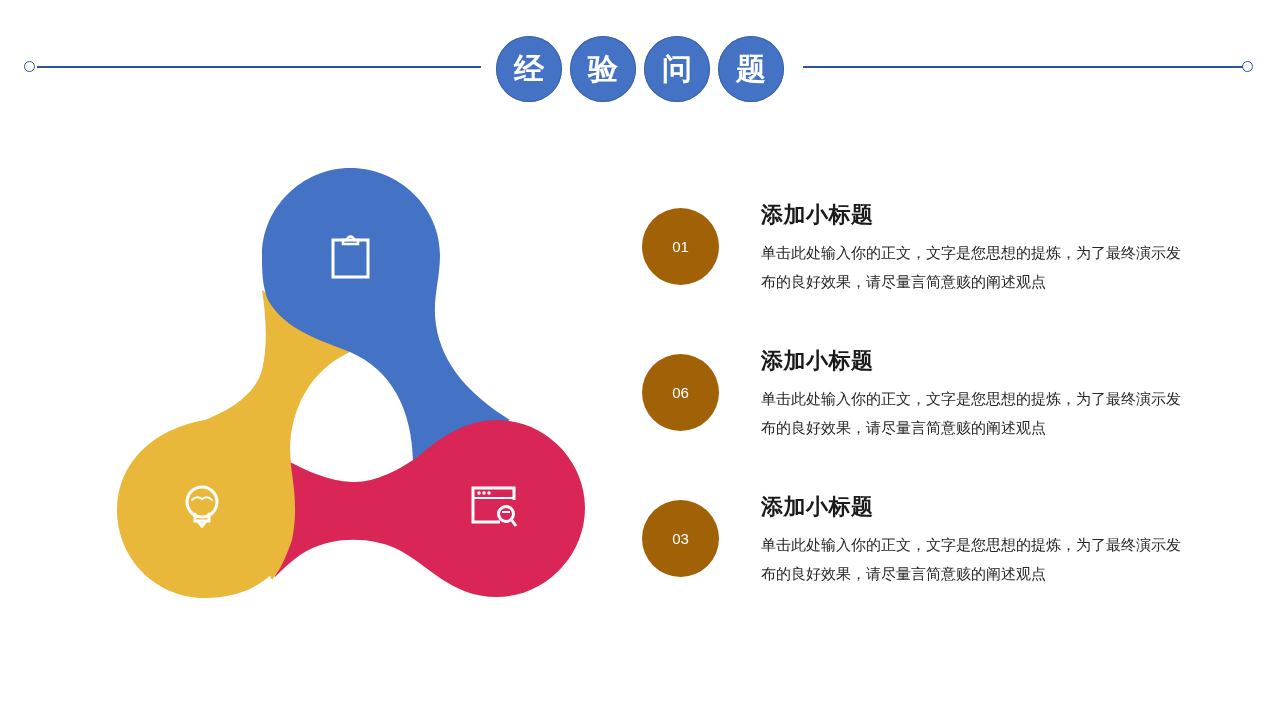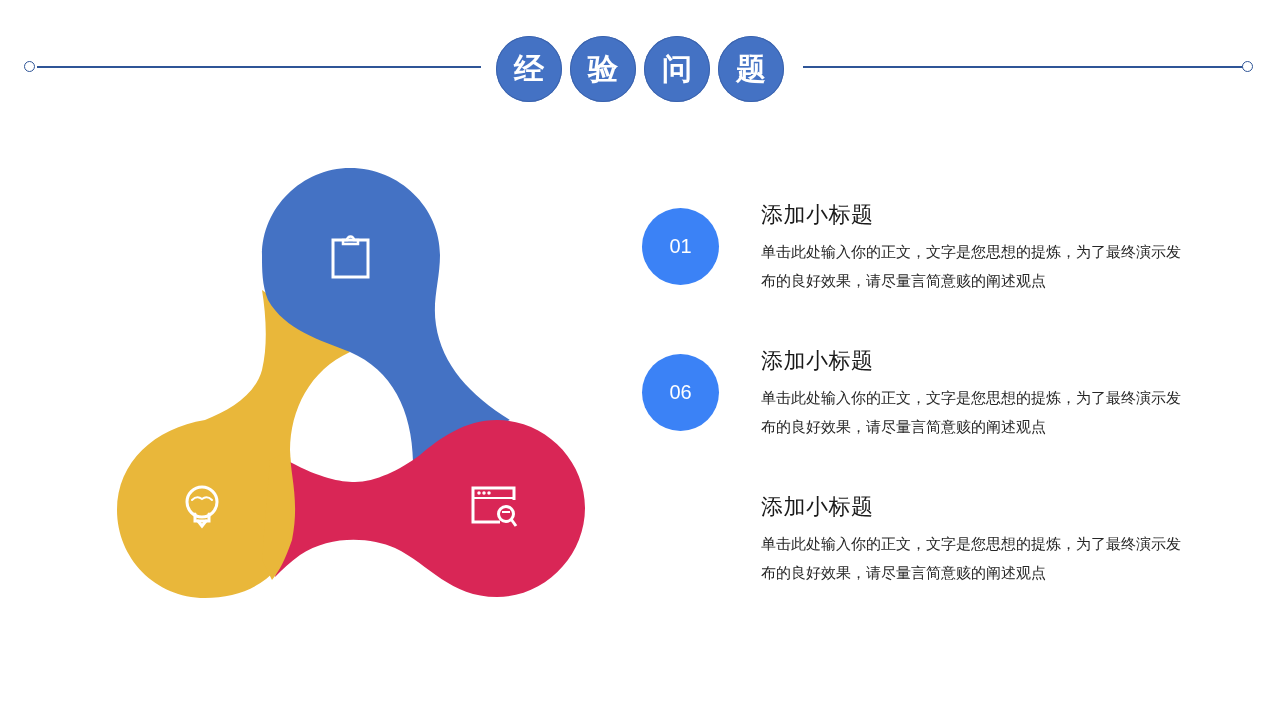--- a/index.html
+++ b/index.html
@@ -20,25 +20,25 @@
   .title-char {
     width: 66px; height: 66px; border-radius: 50%; background: #4472c4;
     color: #fff; font-weight: bold; font-size: 30px;
     display: flex; align-items: center; justify-content: center;
     box-shadow: 0 0 0 1px #3b63ad inset;
   }
   .diagram { position: absolute; left: 0; top: 0; }
   .item { position: absolute; left: 642px; width: 580px; height: 90px; }
   .num-circle {
     position: absolute; left: 0; top: 0; width: 77px; height: 77px; border-radius: 50%;
-    background: #3b82f6; color: #fff; font-size: 20px;
+    background: #a16207; color: #fff; font-size: 15px;
     display: flex; align-items: center; justify-content: center;
   }
-  .item-title { position: absolute; left: 119px; top: -8px; font-size: 22px; font-weight: normal; color: #1a1a1a; letter-spacing: 0.5px; text-align: center; }
-  .item-body { position: absolute; left: 119px; top: 30px; width: 430px; font-size: 15px; line-height: 29px; color: #262626; font-family: Liberation Serif, serif; }
+  .item-title { position: absolute; left: 119px; top: -8px; font-size: 22px; font-weight: bold; color: #1a1a1a; letter-spacing: 0.5px; text-align: center; }
+  .item-body { position: absolute; left: 119px; top: 30px; width: 430px; font-size: 15px; line-height: 29px; color: #262626; }
 </style>
 </head>
 <body>
 
 <div class="end-dot dot-left"></div>
 <div class="header-line line-left"></div>
 <div class="title-row">
   <div class="title-char">经</div>
   <div class="title-char">验</div>
   <div class="title-char">问</div>
@@ -112,15 +112,16 @@
   <div class="item-body">单击此处输入你的正文，文字是您思想的提炼，为了最终演示发布的良好效果，请尽量言简意赅的阐述观点</div>
 </div>
 
 <div class="item" style="top:354px;">
   <div class="num-circle">06</div>
   <div class="item-title">添加小标题</div>
   <div class="item-body">单击此处输入你的正文，文字是您思想的提炼，为了最终演示发布的良好效果，请尽量言简意赅的阐述观点</div>
 </div>
 
 <div class="item" style="top:500px;">
+  <div class="num-circle">03</div>
   <div class="item-title">添加小标题</div>
   <div class="item-body">单击此处输入你的正文，文字是您思想的提炼，为了最终演示发布的良好效果，请尽量言简意赅的阐述观点</div>
 </div>
 
 </body></html>

